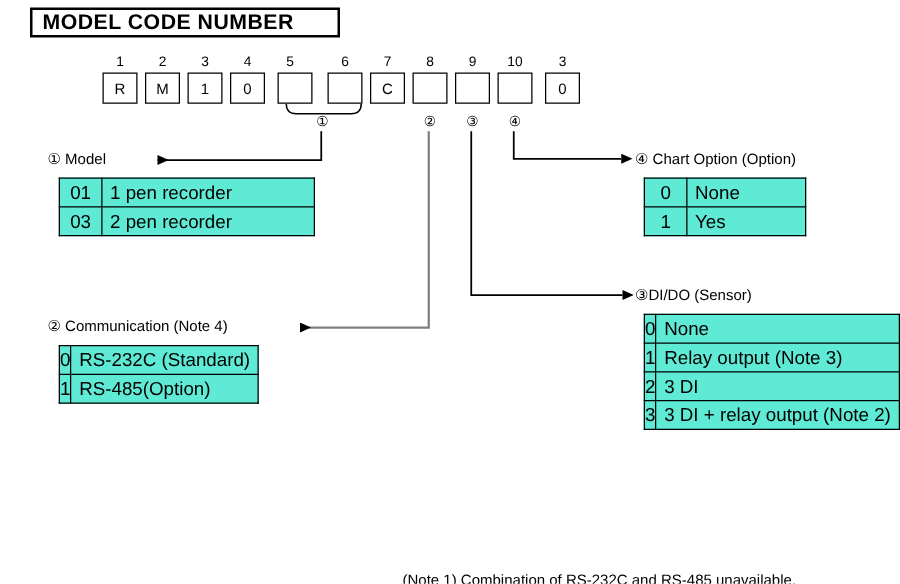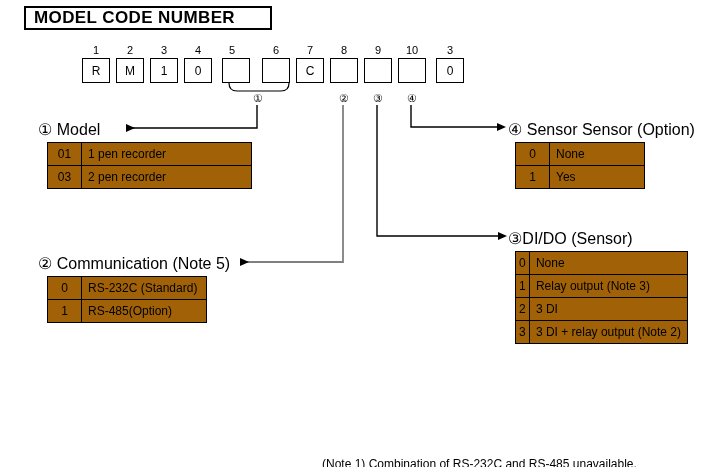--- a/index.html
+++ b/index.html
@@ -70,30 +70,30 @@
     position: absolute;
     left: 228px;
     top: 83px;
     width: 62px;
     height: 10px;
   }
 
   
   .grp-label {
     position: absolute;
-    font-size: 16px;
+    font-size: 12px;
     white-space: nowrap;
   }
 
   
   .tbl {
     position: absolute;
     border-collapse: collapse;
-    font-size: 12px;
-    background: #a16207;
+    font-size: 15px;
+    background: #5eead4;
   }
   .tbl td {
     border: 1px solid #000;
     height: 23px;
     padding: 0 6px;
     box-sizing: border-box;
     vertical-align: middle;
     white-space: nowrap;
   }
   .tbl td.code {
@@ -190,35 +190,35 @@
       <td class="code">01</td>
       <td>1 pen recorder</td>
     </tr>
     <tr>
       <td class="code">03</td>
       <td>2 pen recorder</td>
     </tr>
   </tbody>
 </table>
 
-<div class="grp-label" style="left:38px; top:254px">② Communication (Note 5)</div>
+<div class="grp-label" style="left:38px; top:254px">② Communication (Note 4)</div>
 <table class="tbl" style="left:47px; top:276px; width:160px">
   <tbody>
     <tr>
       <td class="code">0</td>
       <td>RS-232C (Standard)</td>
     </tr>
     <tr>
       <td class="code">1</td>
       <td>RS-485(Option)</td>
     </tr>
   </tbody>
 </table>
 
-<div class="grp-label" style="left:508px; top:120px">④ Sensor Sensor (Option)</div>
+<div class="grp-label" style="left:508px; top:120px">④ Chart Option (Option)</div>
 <table class="tbl" style="left:515px; top:142px; width:130px">
   <tbody>
     <tr>
       <td class="code">0</td>
       <td>None</td>
     </tr>
     <tr>
       <td class="code">1</td>
       <td>Yes</td>
     </tr>

